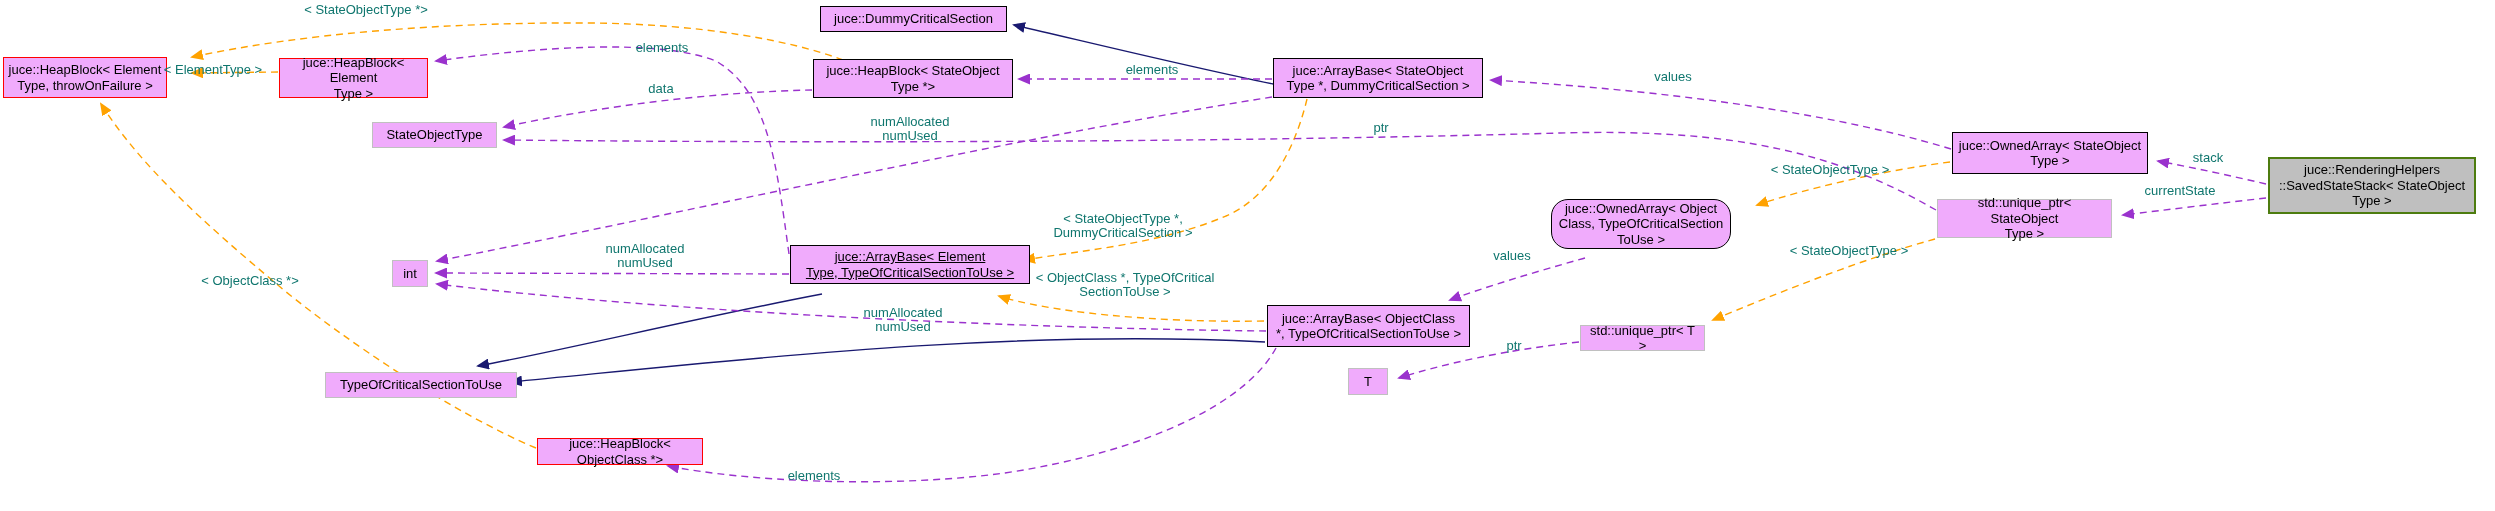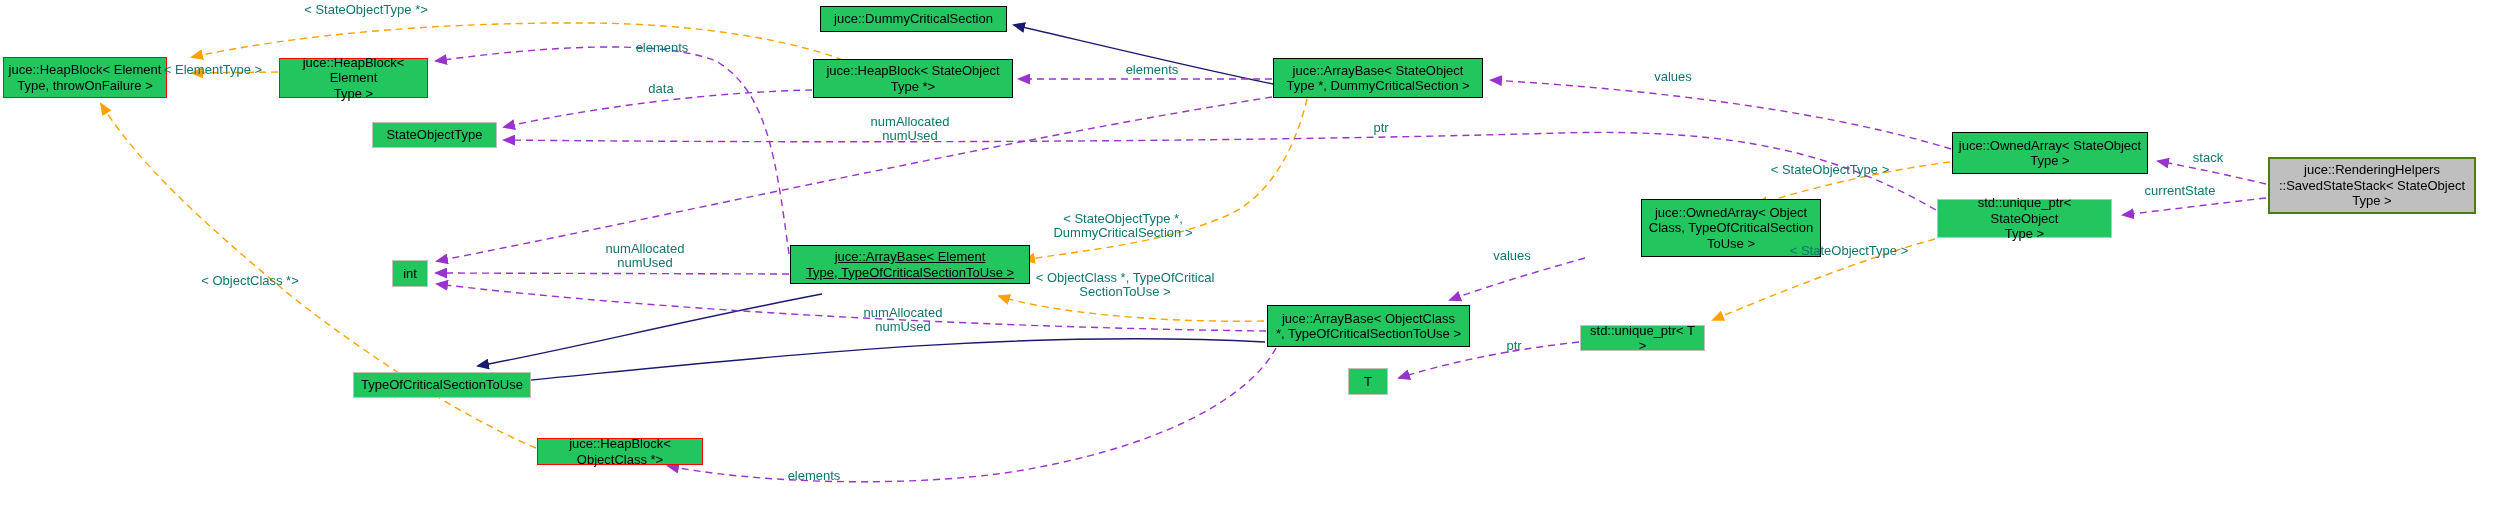--- a/index.html
+++ b/index.html
@@ -1,20 +1,20 @@
 <!DOCTYPE html>
 <html><head>
 <meta charset="utf-8">
 <style>
   html,body{margin:0;padding:0;background:#ffffff;}
   #canvas{position:relative;width:2495px;height:511px;background:#ffffff;overflow:hidden;
           font-family:"Liberation Sans","DejaVu Sans",sans-serif;}
   #edges{position:absolute;left:0;top:0;width:2495px;height:511px;}
   .node{position:absolute;display:flex;align-items:center;justify-content:center;
-        text-align:center;white-space:pre-line;background:#22c55e;color:#000000;
+        text-align:center;white-space:pre-line;background:#f0abfc;color:#000000;
         font-size:13px;line-height:15.5px;border:1px solid #000000;box-sizing:border-box;
         padding:1px 4px;}
   .node.red{border-color:#ff0000;}
   .node.ext{border-color:#c0c0c0;}
   .node.focus{background:#bfbfbf;border:2px solid #4d7c0f;}
   .elabel{position:absolute;text-align:center;white-space:pre-line;color:#0f766e;
           font-size:13px;line-height:14px;}
 </style>
 </head>
 <body>
@@ -91,32 +91,32 @@
 
   <div class="node focus" style="left:2268px;top:157px;width:208px;height:57px;">juce::RenderingHelpers
 ::SavedStateStack&lt; StateObject
 Type &gt;</div>
 
   <div class="node ext" style="left:392px;top:260px;width:36px;height:27px;">int</div>
 
   <div class="node" style="left:790px;top:245px;width:240px;height:39px;text-decoration:underline;">juce::ArrayBase&lt; Element
 Type, TypeOfCriticalSectionToUse &gt;</div>
 
-  <div class="node" style="left:1641px;top:199px;width:180px;height:58px;">juce::OwnedArray&lt; Object
+  <div class="node" style="left:1551px;top:199px;width:180px;height:50px;border-radius:17px;">juce::OwnedArray&lt; Object
 Class, TypeOfCriticalSection
 ToUse &gt;</div>
 
   <div class="node" style="left:1267px;top:305px;width:203px;height:42px;">juce::ArrayBase&lt; ObjectClass
 *, TypeOfCriticalSectionToUse &gt;</div>
 
   <div class="node ext" style="left:1580px;top:325px;width:125px;height:26px;">std::unique_ptr&lt; T &gt;</div>
 
   <div class="node ext" style="left:1348px;top:368px;width:40px;height:27px;">T</div>
 
-  <div class="node ext" style="left:325px;top:372px;width:178px;height:26px;margin-left:28px;">TypeOfCriticalSectionToUse</div>
+  <div class="node ext" style="left:325px;top:372px;width:192px;height:26px;">TypeOfCriticalSectionToUse</div>
 
   <div class="node red" style="left:537px;top:438px;width:166px;height:27px;">juce::HeapBlock&lt; ObjectClass *&gt;</div>
 
   <div class="elabel" style="left:296px;top:3px;width:140px;">&lt; StateObjectType *&gt;</div>
 
   <div class="elabel" style="left:163px;top:63px;width:100px;">&lt; ElementType &gt;</div>
 
   <div class="elabel" style="left:612px;top:41px;width:100px;">elements</div>
 
   <div class="elabel" style="left:621px;top:82px;width:80px;">data</div>

